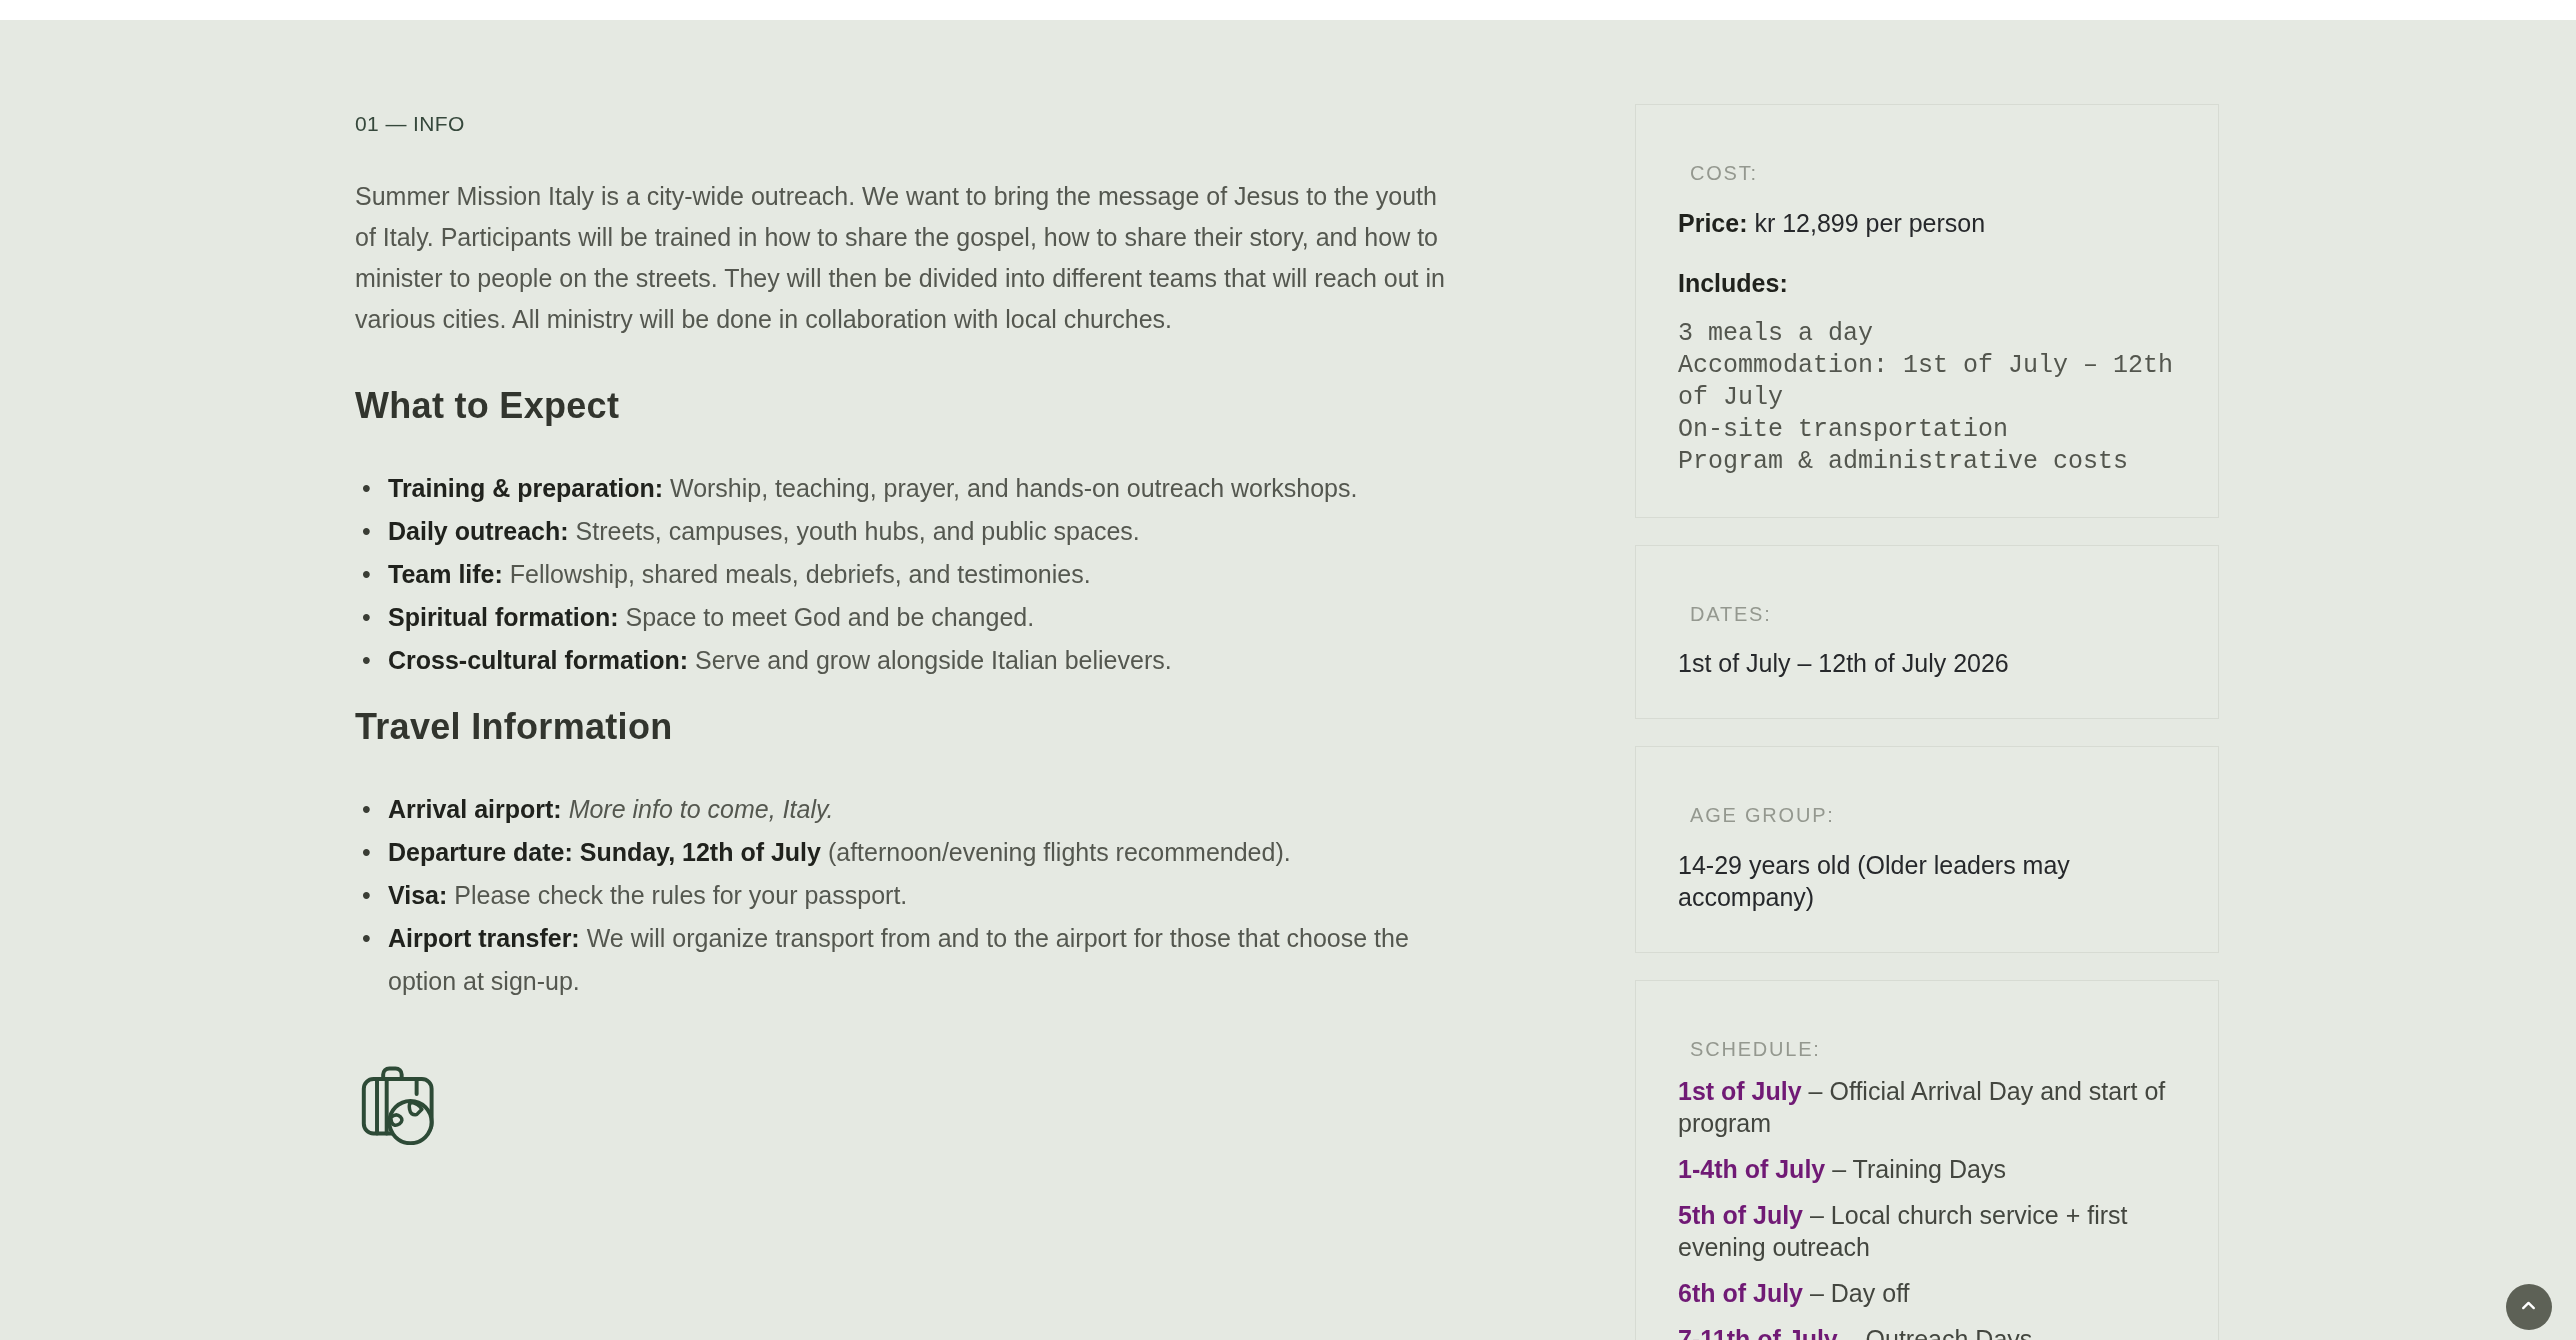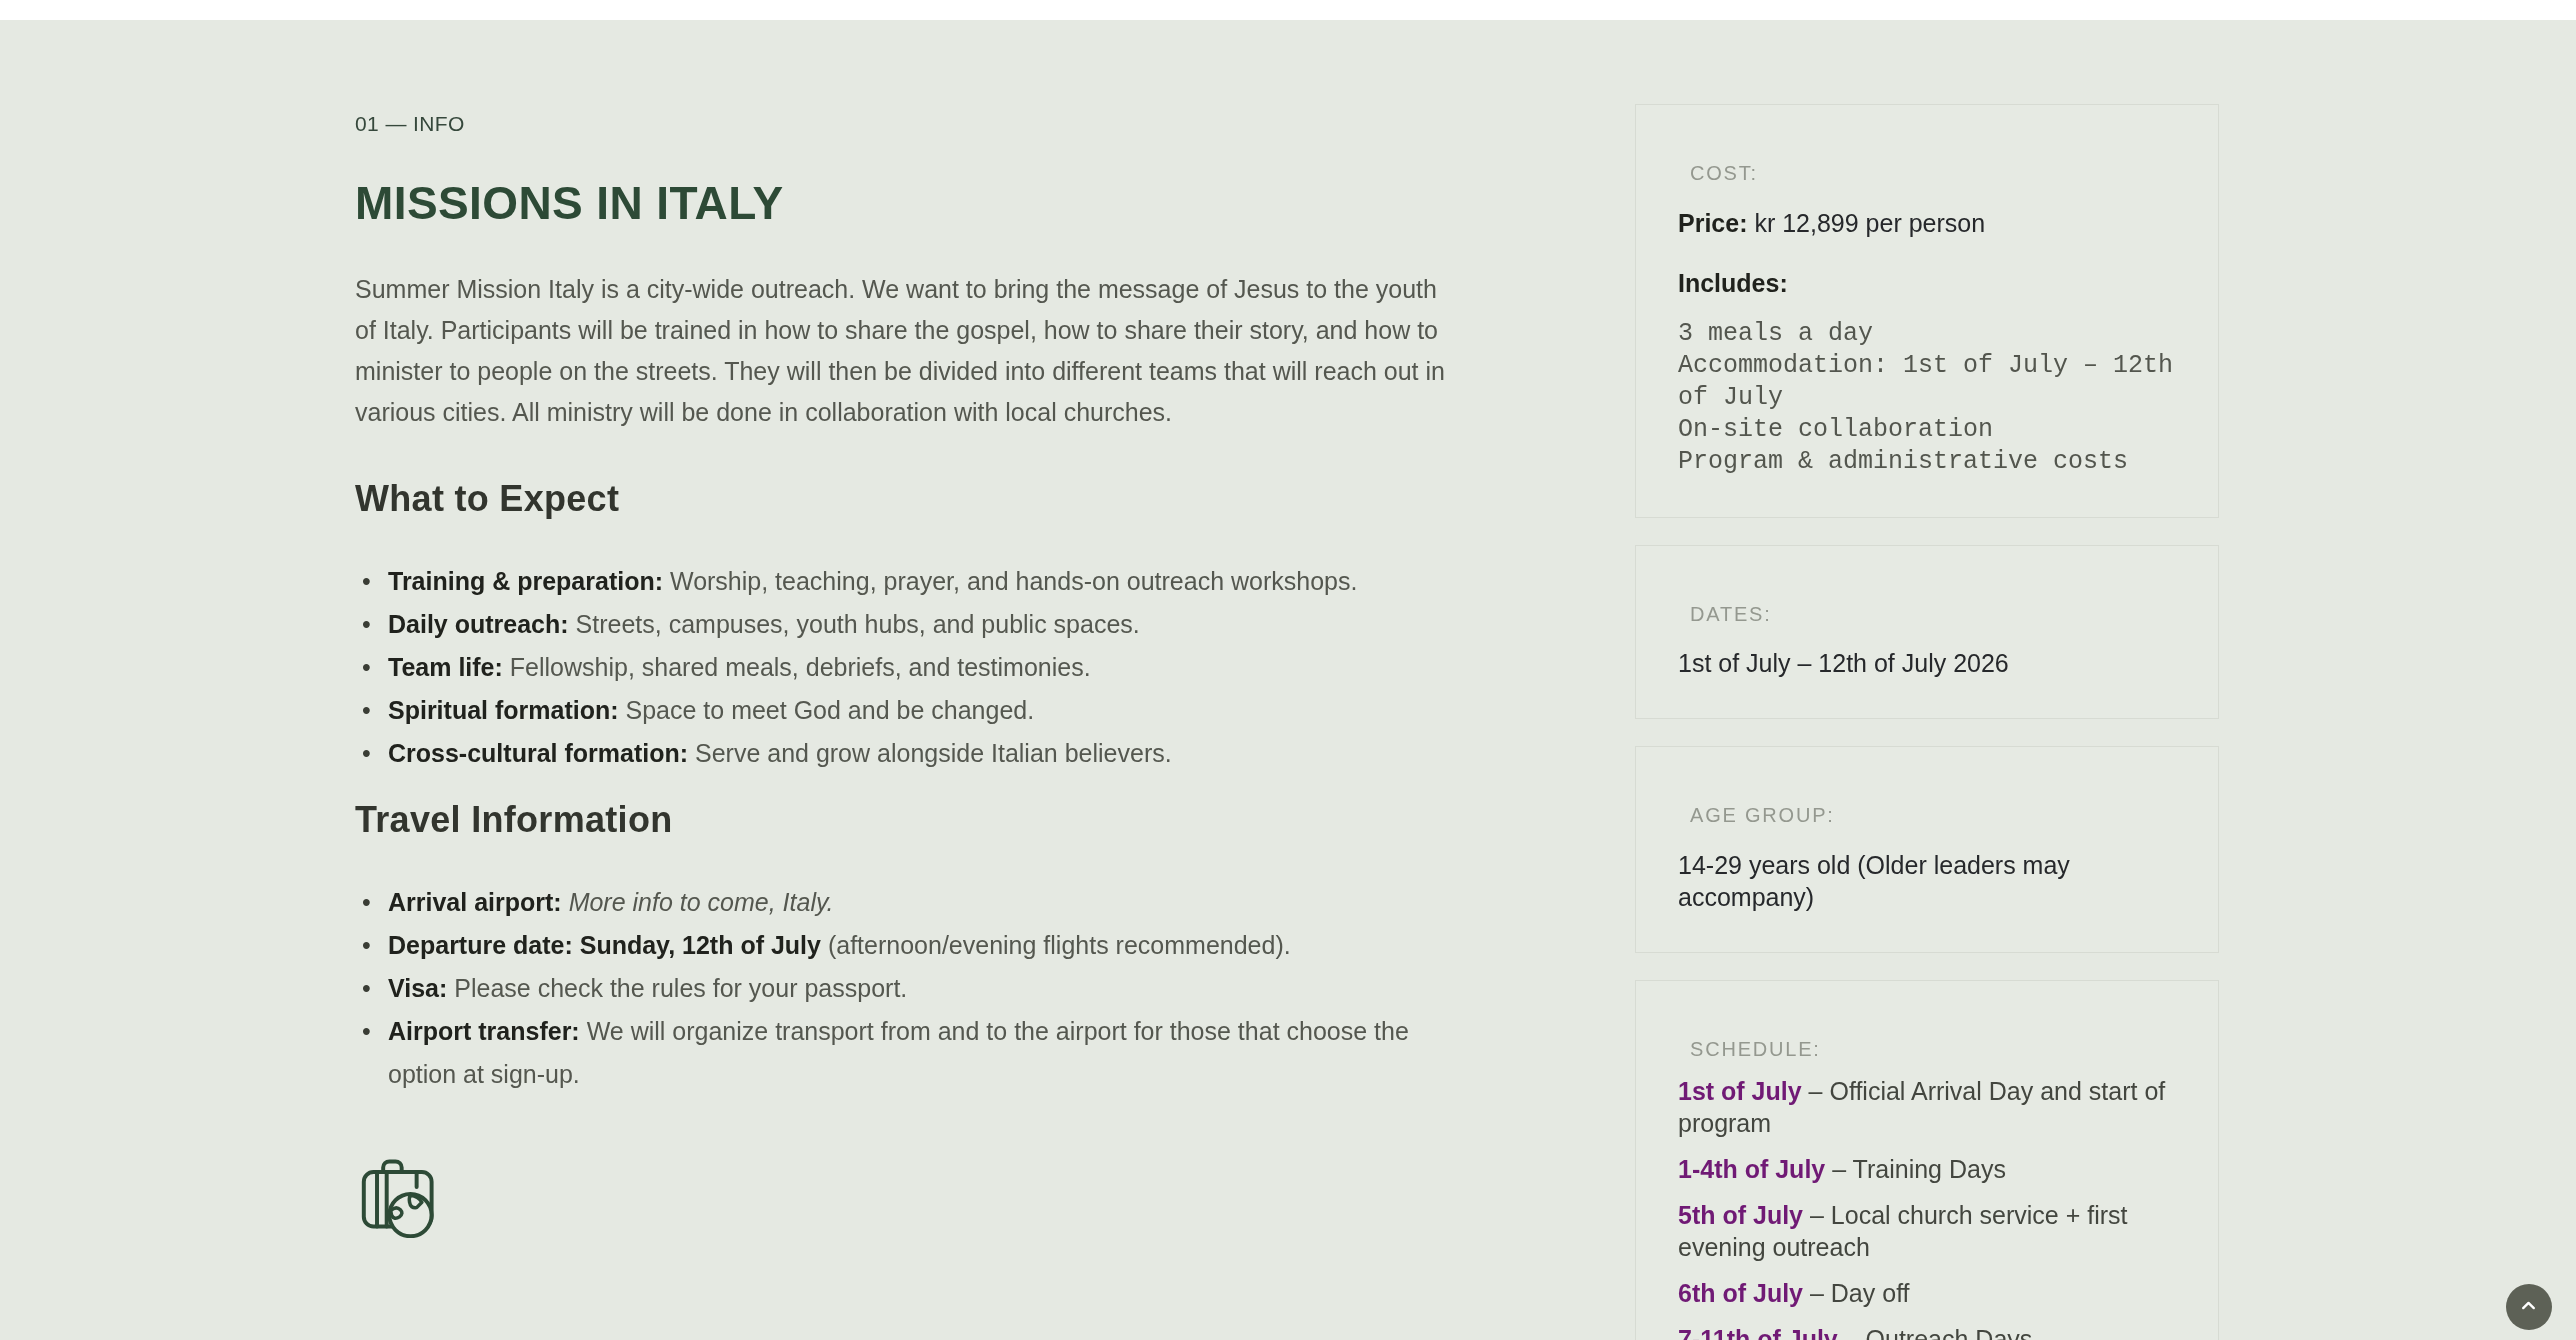--- a/index.html
+++ b/index.html
@@ -109,21 +109,20 @@
 </head>
 <body>
 
 <div class="top-strip"></div>
 
 <div class="page">
   <div class="content">
 
     <main class="left-col">
       <p class="section-label">01 — INFO</p>
-      <h1 class="page-title">MISSIONS IN ITALY</h1>
       <p class="intro">Summer Mission Italy is a city-wide outreach. We want to bring the message of Jesus to the youth of Italy. Participants will be trained in how to share the gospel, how to share their story, and how to minister to people on the streets. They will then be divided into different teams that will reach out in various cities. All ministry will be done in collaboration with local churches.</p>
 
       <h2 class="section-heading expect-heading">What to Expect</h2>
       <ul class="bullet-list">
         <li><span class="lead">Training &amp; preparation:</span> <span>Worship, teaching, prayer, and hands-on outreach workshops.</span></li>
         <li><span class="lead">Daily outreach:</span> <span>Streets, campuses, youth hubs, and public spaces.</span></li>
         <li><span class="lead">Team life:</span> <span>Fellowship, shared meals, debriefs, and testimonies.</span></li>
         <li><span class="lead">Spiritual formation:</span> <span>Space to meet God and be changed.</span></li>
         <li><span class="lead">Cross-cultural formation:</span> <span>Serve and grow alongside Italian believers.</span></li>
       </ul>
@@ -156,21 +155,21 @@
 
     <aside class="sidebar">
 
       <section class="card">
         <p class="card-label">COST:</p>
         <p class="price-line"><span class="lead">Price:</span> <span class="value-text">kr 12,899 per person</span></p>
         <p class="includes-lead lead">Includes:</p>
         <ul class="includes-list">
           <li>3 meals a day</li>
           <li>Accommodation: 1st of July – 12th of July</li>
-          <li>On-site collaboration</li>
+          <li>On-site transportation</li>
           <li>Program &amp; administrative costs</li>
         </ul>
       </section>
 
       <section class="card">
         <p class="card-label">DATES:</p>
         <p class="card-value value-text">1st of July – 12th of July 2026</p>
       </section>
 
       <section class="card">

